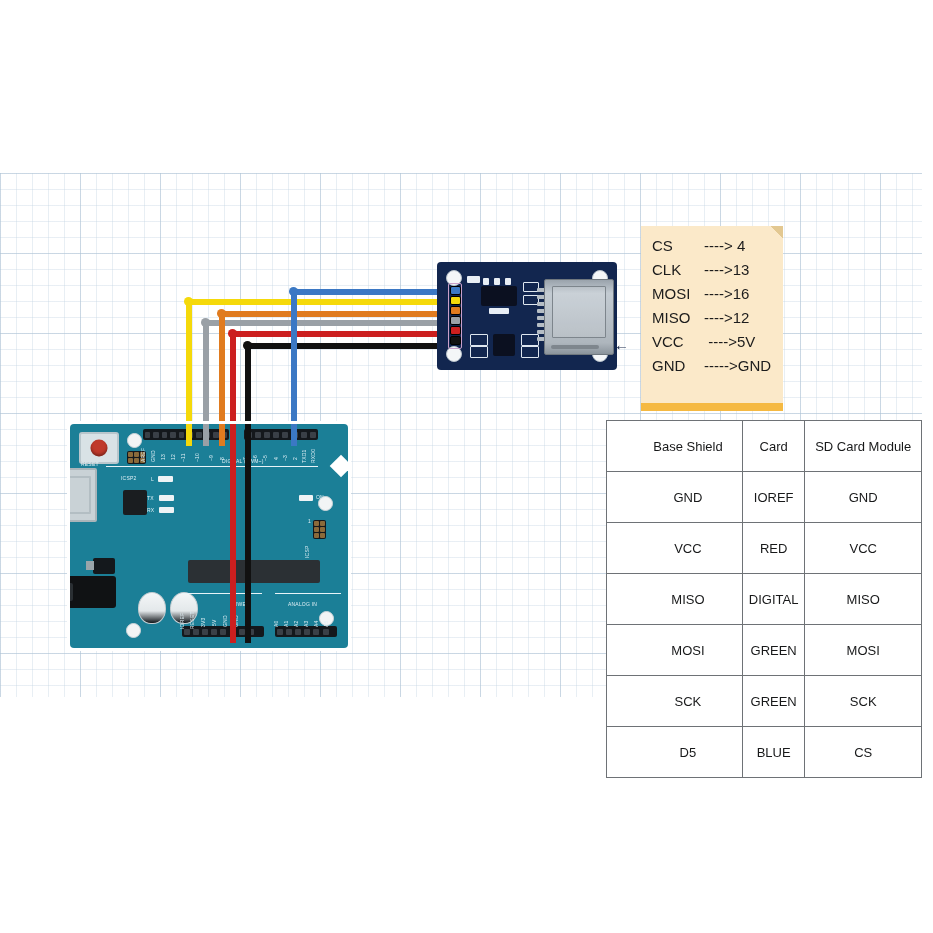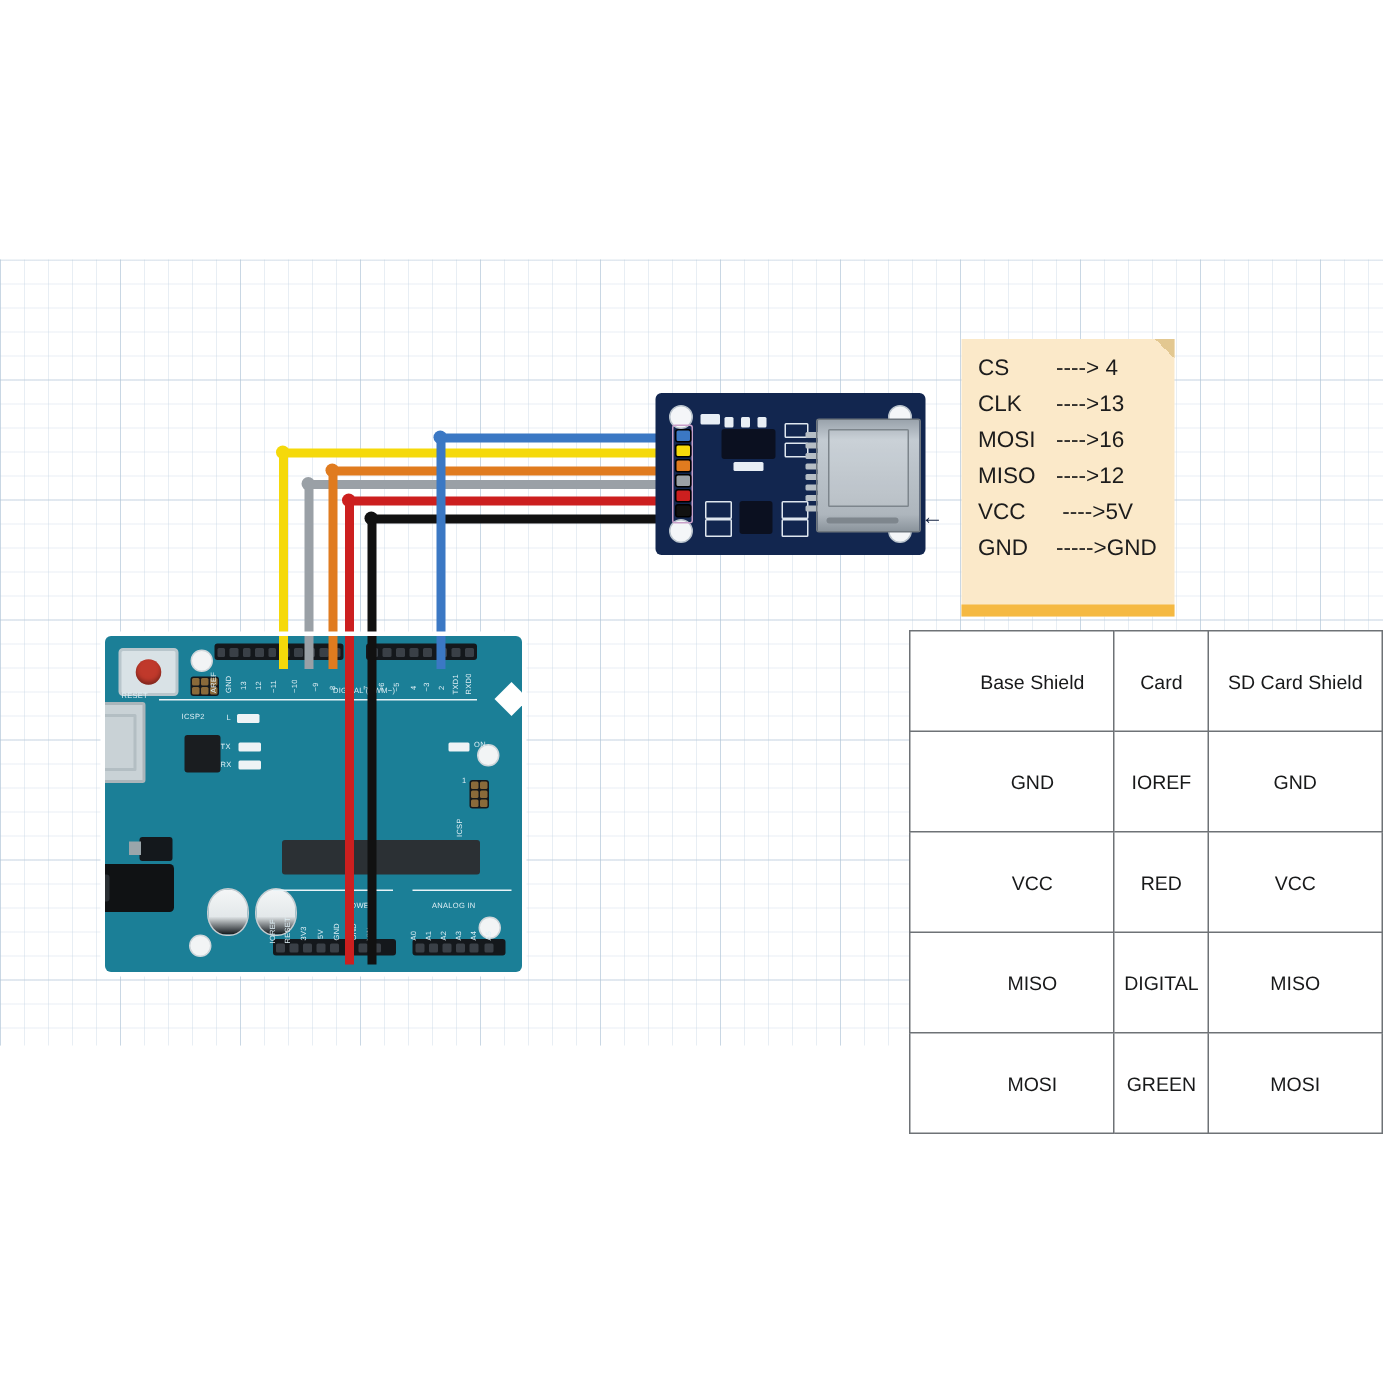--- a/index.html
+++ b/index.html
@@ -437,21 +437,21 @@
       </div>
     </div>
     <div class="strip"></div>
   </div>
 
   <table class="tbl">
     <tbody>
       <tr class="head">
         <td class="c0">Base Shield</td>
         <td class="c1">Card</td>
-        <td class="c2">SD Card Shield</td>
+        <td class="c2">SD Card Module</td>
       </tr>
       <tr>
         <td class="c0">GND</td>
         <td class="c1">IOREF</td>
         <td class="c2">GND</td>
       </tr>
       <tr>
         <td class="c0">VCC</td>
         <td class="c1">RED</td>
         <td class="c2">VCC</td>
@@ -459,16 +459,26 @@
       <tr>
         <td class="c0">MISO</td>
         <td class="c1">DIGITAL</td>
         <td class="c2">MISO</td>
       </tr>
       <tr>
         <td class="c0">MOSI</td>
         <td class="c1">GREEN</td>
         <td class="c2">MOSI</td>
       </tr>
+      <tr>
+        <td class="c0">SCK</td>
+        <td class="c1">GREEN</td>
+        <td class="c2">SCK</td>
+      </tr>
+      <tr>
+        <td class="c0">D5</td>
+        <td class="c1">BLUE</td>
+        <td class="c2">CS</td>
+      </tr>
     </tbody>
   </table>
 
 </div>
 
 </body></html>

